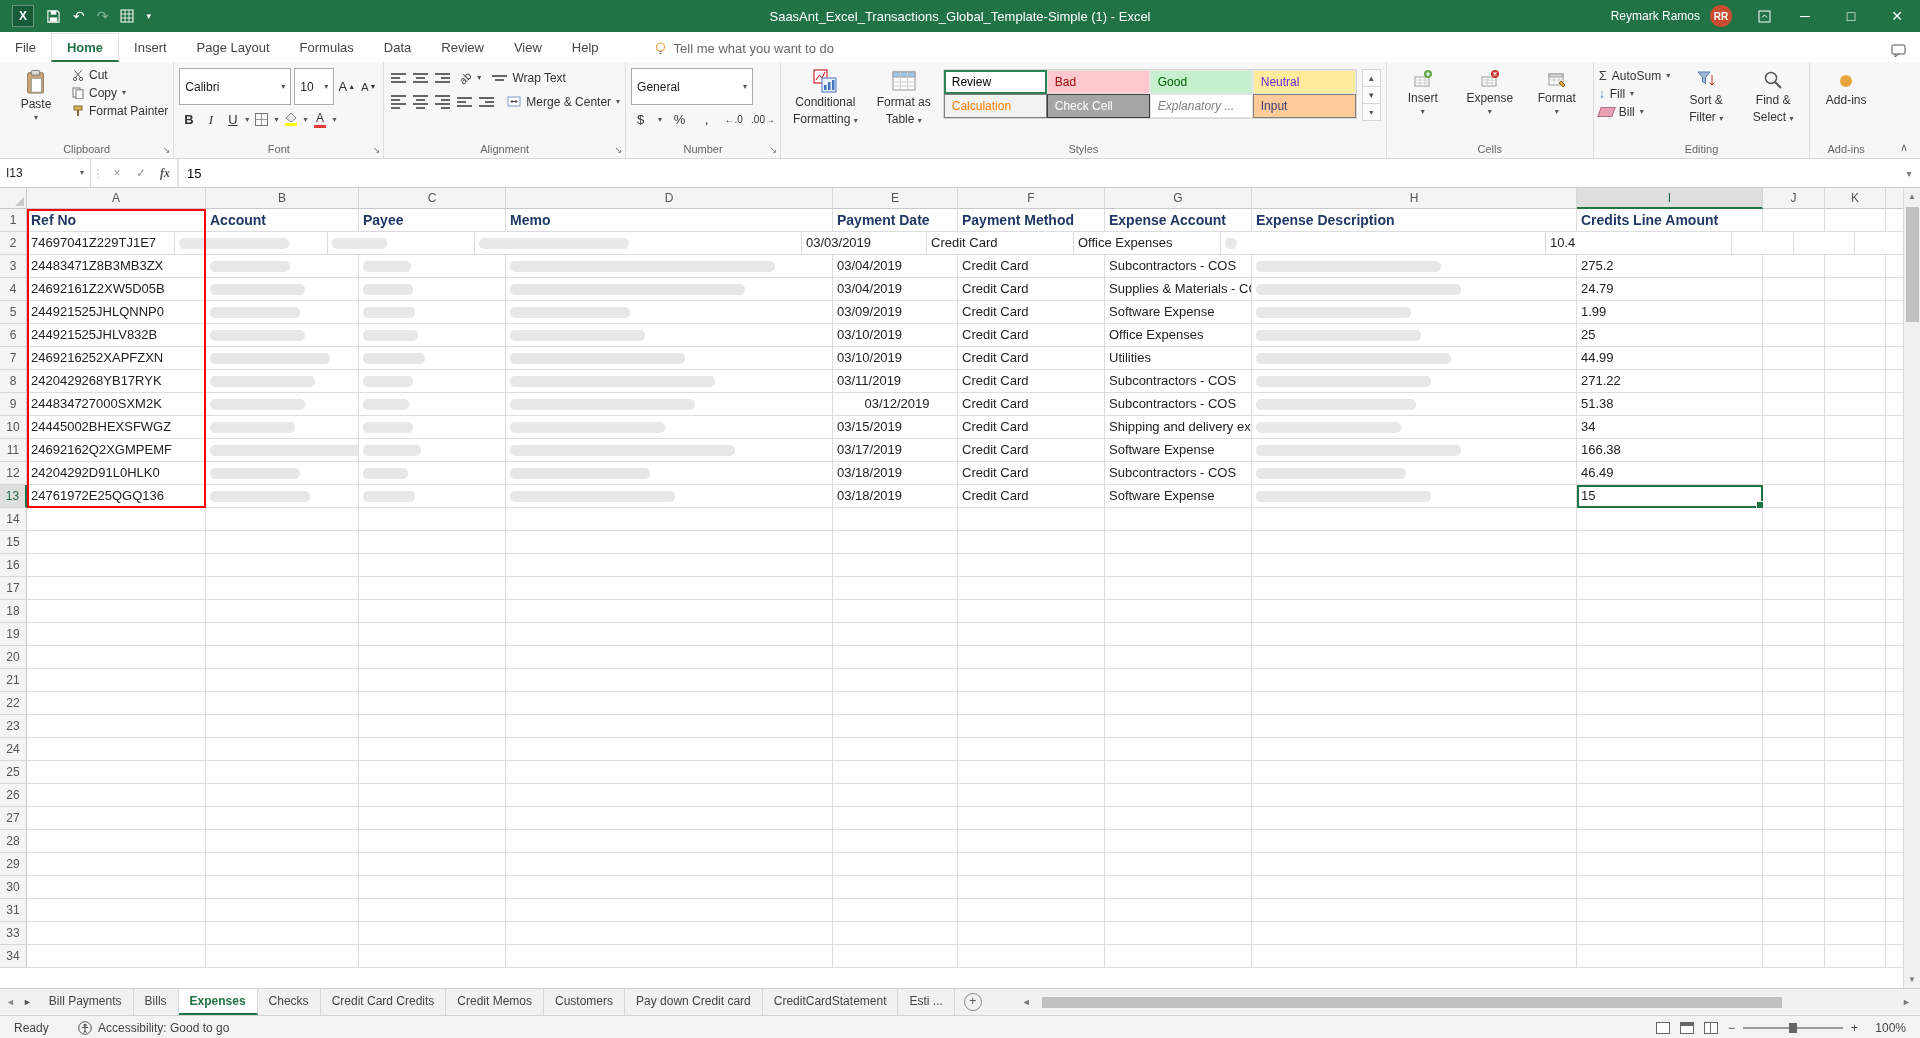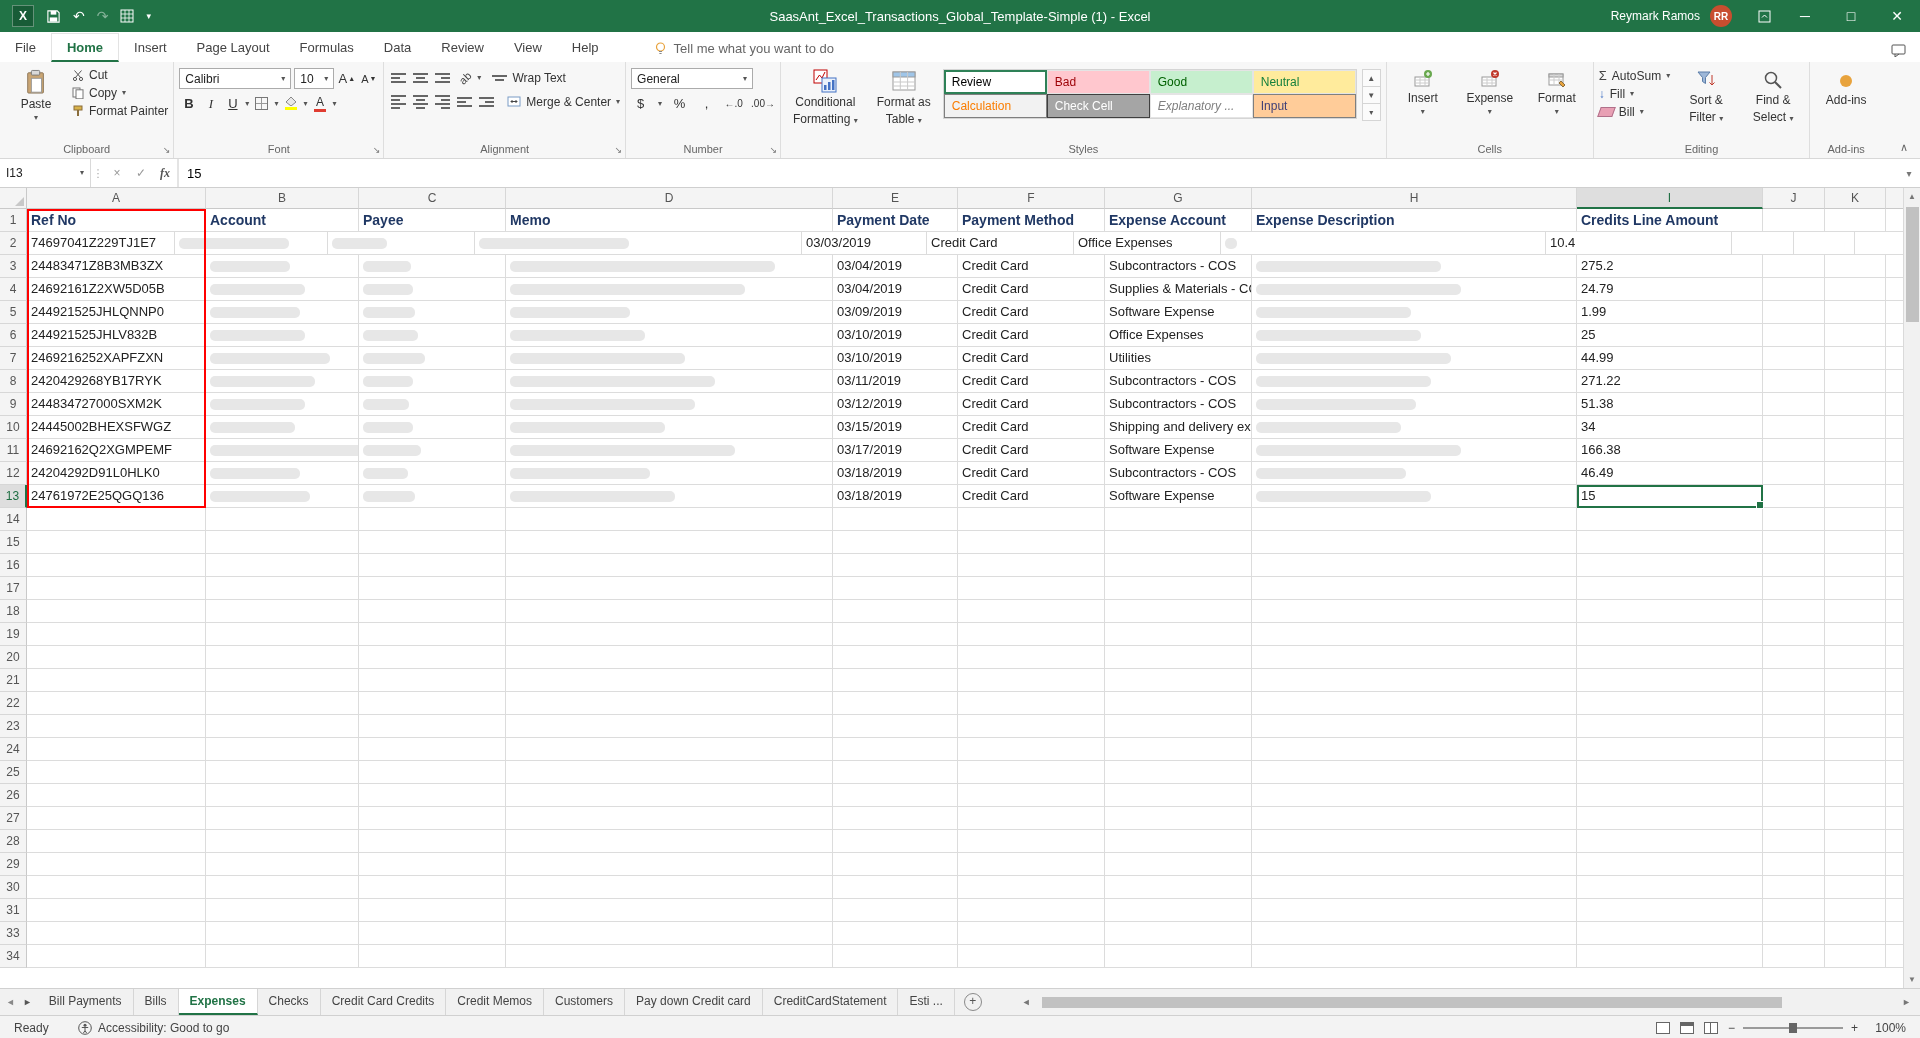--- a/index.html
+++ b/index.html
@@ -31,21 +31,21 @@
   .ribbon{height:96px;background:#F7F7F7;border-bottom:1px solid #D8D8D8;display:flex;position:relative;}
   .rgroup{position:relative;display:flex;flex-direction:column;border-right:1px solid #DEDEDE;padding:3px 5px 0;}
   .rgroup-content{flex:1;display:flex;align-items:flex-start;gap:5px;}
   .rgroup-label{font-size:11px;color:#666;text-align:center;padding:0 10px 3px;}
   .launcher{position:absolute;right:3px;bottom:3px;font-size:9px;color:#777;}
   .bigbtn{display:flex;flex-direction:column;align-items:center;justify-content:flex-start;font-size:12px;color:#333;padding:4px 7px 2px;gap:2px;min-width:48px;line-height:1.25;text-align:center;}
   .smallcol{display:flex;flex-direction:column;justify-content:flex-start;gap:4px;padding-top:3px;}
   .sbtn{display:flex;align-items:center;gap:5px;font-size:12px;color:#333;white-space:nowrap;}
   .rrow{display:flex;align-items:center;gap:3px;}
   .rcol{display:flex;flex-direction:column;gap:5px;padding-top:3px;}
-  .combo{display:flex;align-items:center;justify-content:space-between;border:1px solid #ABABAB;background:#fff;height:21px;padding:0 5px;font-size:12px;box-sizing:border-box;gap:0;}
+  .combo{display:flex;align-items:center;justify-content:space-between;border:1px solid #ABABAB;background:#fff;height:37px;padding:0 5px;font-size:12px;box-sizing:border-box;gap:0;}
   .fmtbtn{min-width:19px;height:19px;display:flex;align-items:center;justify-content:center;font-size:13px;color:#333;gap:1px;}
   .b{font-weight:bold;} .i{font-style:italic;font-family:"Liberation Serif",serif;} .u{text-decoration:underline;}
   .lineicon{display:inline-flex;flex-direction:column;width:15px;flex:none;}
   .lineicon i{height:2px;background:#666;margin:1px 0;width:100%;}
   .lineicon.l i:nth-child(even){width:60%;align-self:flex-start;}
   .lineicon.c i:nth-child(even){width:60%;align-self:center;}
   .lineicon.r i:nth-child(even){width:60%;align-self:flex-end;}
   .bordericon{width:13px;height:13px;border:1px solid #777;box-sizing:border-box;flex:none;
     background:linear-gradient(#999 0 0) center/100% 1px no-repeat,linear-gradient(#999 0 0) center/1px 100% no-repeat;}
   .colorbar{display:inline-flex;flex-direction:column;align-items:center;line-height:1;font-size:12px;}
@@ -408,21 +408,21 @@
             <rect x="1" y="3" width="22" height="5" fill="#9FC5E8" stroke="#999"></rect>
             <path d="M1 13h22M1 17h22M8.3 3v18M15.6 3v18" stroke="#C9C9C9"></path>
           </svg>
         <span>Format as</span>
         <span><span>Table</span> <span class="caret">▾</span></span>
       </div>
       <div class="gallery">
           <div class="stylecell sel" style="background: rgb(255, 255, 255); color: rgb(0, 0, 0);">Review</div>
           <div class="stylecell" style="background: rgb(255, 199, 206); color: rgb(156, 0, 6);">Bad</div>
           <div class="stylecell" style="background: rgb(198, 239, 206); color: rgb(0, 97, 0);">Good</div>
-          <div class="stylecell" style="background: rgb(255, 235, 156); color: #15803d;">Neutral</div>
+          <div class="stylecell" style="background: rgb(255, 235, 156); color: #6d28d9;">Neutral</div>
           <div class="stylecell" style="background: rgb(242, 242, 242); color: rgb(250, 125, 0); border: 1px solid rgb(127, 127, 127);">Calculation</div>
           <div class="stylecell" style="background: rgb(165, 165, 165); color: rgb(255, 255, 255); border: 1px solid rgb(63, 63, 63);">Check Cell</div>
           <div class="stylecell" style="background: rgb(255, 255, 255); color: rgb(127, 127, 127); font-style: italic;">Explanatory ...</div>
           <div class="stylecell" style="background: rgb(255, 204, 153); color: rgb(63, 63, 118); border: 1px solid rgb(127, 127, 127);">Input</div>
         </div>
       <div class="galarrows">
         <span>▲</span>
         <span>▼</span>
         <span>▾</span>
       </div>
@@ -730,21 +730,21 @@
           <div class="gcell" style="width: 179px;">244834727000SXM2K</div>
           <div class="gcell" style="width: 153px;">
             <span class="redact" style="width: 95px;"></span>
           </div>
           <div class="gcell" style="width: 147px;">
             <span class="redact" style="width: 46px;"></span>
           </div>
           <div class="gcell" style="width: 327px;">
             <span class="redact" style="width: 185px;"></span>
           </div>
-          <div class="gcell" style="width: 125px;">03/12/2019</div>
+          <div class="gcell" style="width: 125px; text-align: center;">03/12/2019</div>
           <div class="gcell" style="width: 147px;">Credit Card</div>
           <div class="gcell" style="width: 147px;">Subcontractors - COS</div>
           <div class="gcell" style="width: 325px;">
             <span class="redact" style="width: 160px;"></span>
           </div>
           <div class="gcell" style="width: 186px;">51.38</div>
           <div class="gcell" style="width: 62px;"></div>
           <div class="gcell" style="width: 61px;"></div>
           <div class="gcell filler"></div>
         </div>

